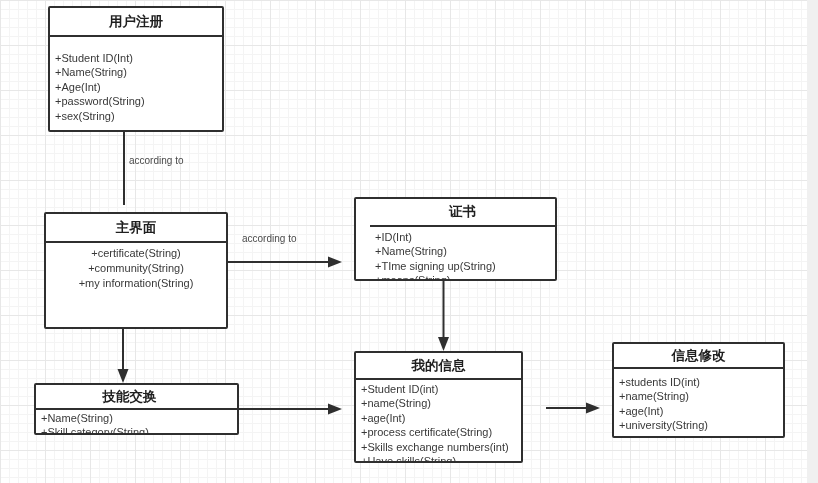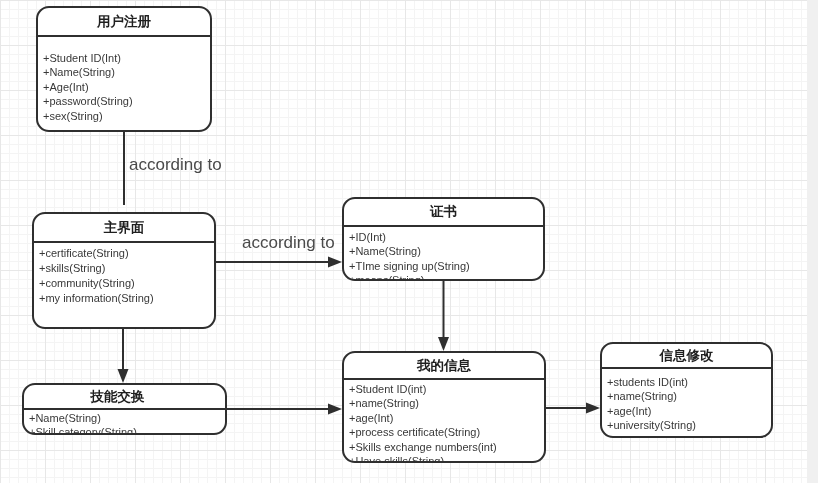--- a/index.html
+++ b/index.html
@@ -23,39 +23,39 @@
       linear-gradient(to bottom, #e7e7e7 1px, transparent 1px),
       linear-gradient(to right, #f4f4f4 1px, transparent 1px),
       linear-gradient(to bottom, #f4f4f4 1px, transparent 1px);
     background-size:45px 45px, 45px 45px, 9px 9px, 9px 9px;
   }
   .right-gutter{
     position:absolute; right:0; top:0; width:11px; height:483px; background:#f0f0f0;
   }
   .uml-class{
     position:absolute; background:#ffffff; border:2px solid var(--line);
-    border-radius:13px; overflow:hidden;
+    border-radius:2px; overflow:hidden;margin-left:12px;
   }
   .uml-title{
     text-align:center; font-weight:bold; font-size:13.5px; color:#1f1f1f;
     padding:5px 4px 4px 4px; border-bottom:2px solid var(--line);
     white-space:nowrap;
   }
   .uml-attrs{
     padding:3px 5px 2px 5px; font-size:11px; line-height:14.4px; color:var(--text);
   }
   .uml-attrs.pad-deep{ padding-top:14px; }
   .attr{ white-space:nowrap; }
   svg.edges{
     position:absolute; left:0; top:0; width:818px; height:483px;
     pointer-events:none;
   }
   svg.edges g{ pointer-events:all; }
   .edge-label{
-    position:absolute; font-size:17px; color:#4a4a4a; white-space:nowrap;
+    position:absolute; font-size:10px; color:#4a4a4a; white-space:nowrap;
   }
 </style>
 </head>
 <body>
 
 <div class="viewport">
   <div class="canvas">
 
     <svg class="edges">
       <g>
@@ -92,47 +92,46 @@
         <div class="attr">+Student ID(Int)</div>
         <div class="attr">+Name(String)</div>
         <div class="attr">+Age(Int)</div>
         <div class="attr">+password(String)</div>
         <div class="attr">+sex(String)</div>
       </div>
     </div>
 
     <div class="uml-class" style="left:32px; top:212px; width:184px; height:117px;">
       <div class="uml-title">主界面</div>
-      <div class="uml-attrs" style="line-height:15px;">
+      <div class="uml-attrs" style="line-height:15px;text-align:center;">
         <div class="attr">+certificate(String)</div>
-        <div class="attr">+skills(String)</div>
         <div class="attr">+community(String)</div>
         <div class="attr">+my information(String)</div>
       </div>
     </div>
 
-    <div class="uml-class" style="left:342px; top:197px; width:203px; height:84px;">
+    <div class="uml-class" style="left:342px; top:197px; width:203px; height:84px;padding-left:14px;">
       <div class="uml-title" style="padding-top:4px;">证书</div>
       <div class="uml-attrs">
         <div class="attr">+ID(Int)</div>
         <div class="attr">+Name(String)</div>
         <div class="attr">+TIme signing up(String)</div>
         <div class="attr">+means(String)</div>
       </div>
     </div>
 
     <div class="uml-class" style="left:22px; top:383px; width:205px; height:52px;">
       <div class="uml-title" style="padding:3px 18px 2px 4px;">技能交换</div>
       <div class="uml-attrs" style="padding-top:1px;">
         <div class="attr">+Name(String)</div>
         <div class="attr">+Skill category(String)</div>
       </div>
     </div>
 
-    <div class="uml-class" style="left:342px; top:351px; width:204px; height:112px;">
+    <div class="uml-class" style="left:342px; top:351px; width:169px; height:112px;">
       <div class="uml-title" style="padding-top:4px; padding-bottom:3px;">我的信息</div>
       <div class="uml-attrs" style="padding-top:2px;">
         <div class="attr">+Student ID(int)</div>
         <div class="attr">+name(String)</div>
         <div class="attr">+age(Int)</div>
         <div class="attr">+process certificate(String)</div>
         <div class="attr">+Skills exchange numbers(int)</div>
         <div class="attr">+Have skills(String)</div>
       </div>
     </div>

